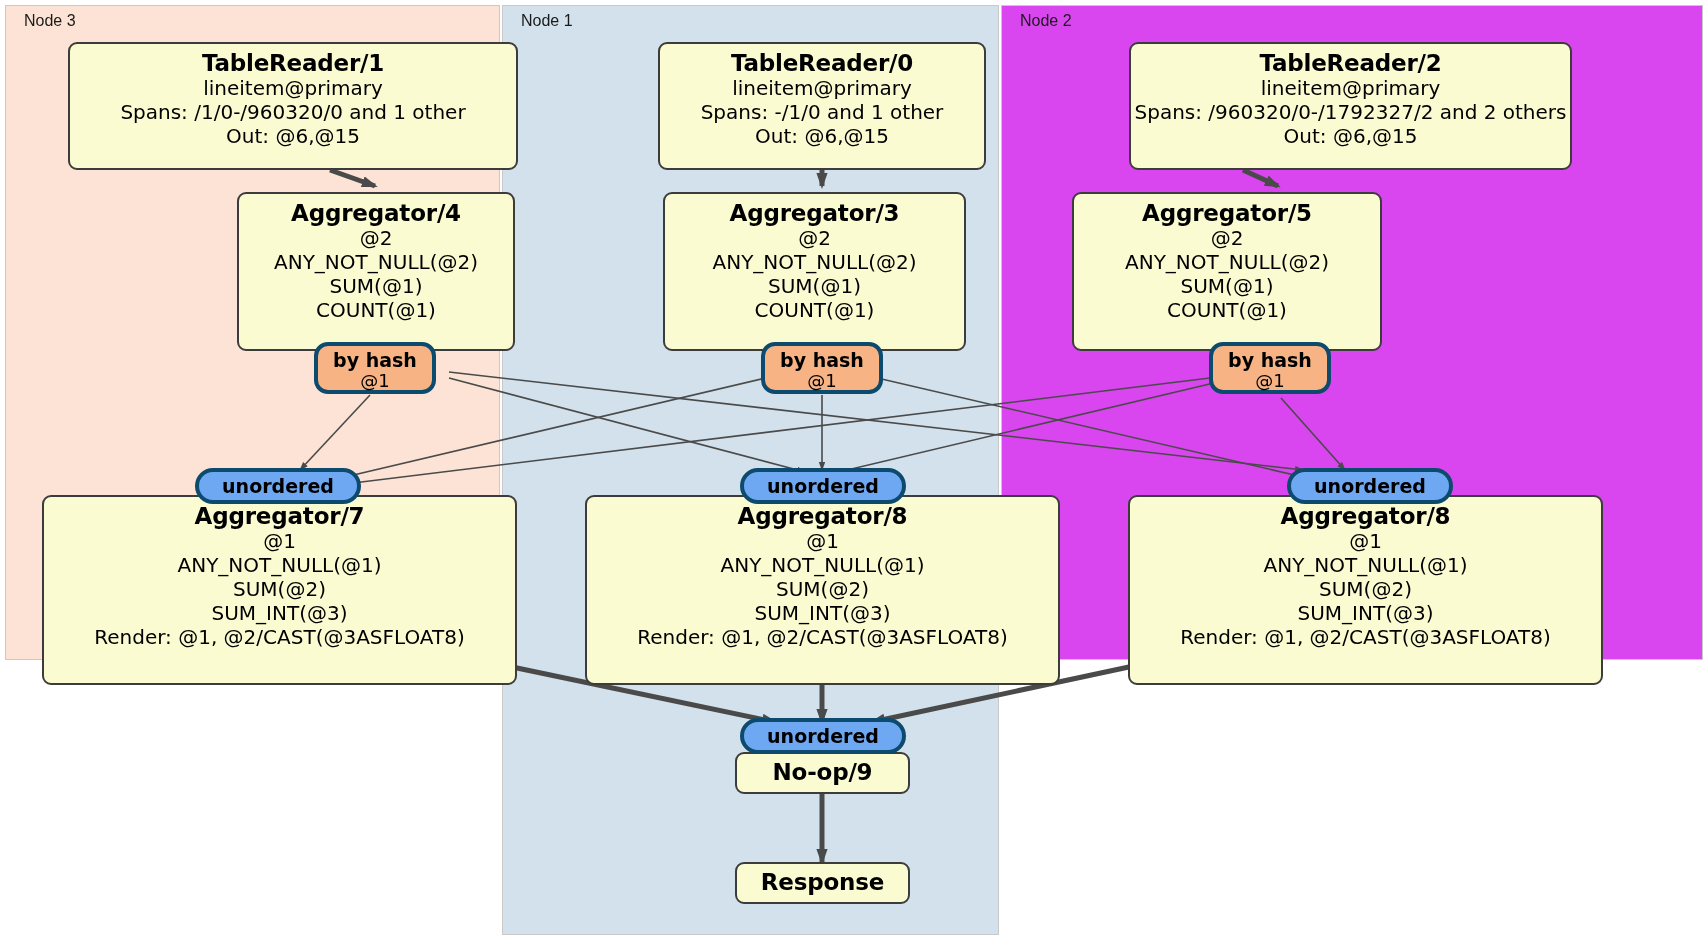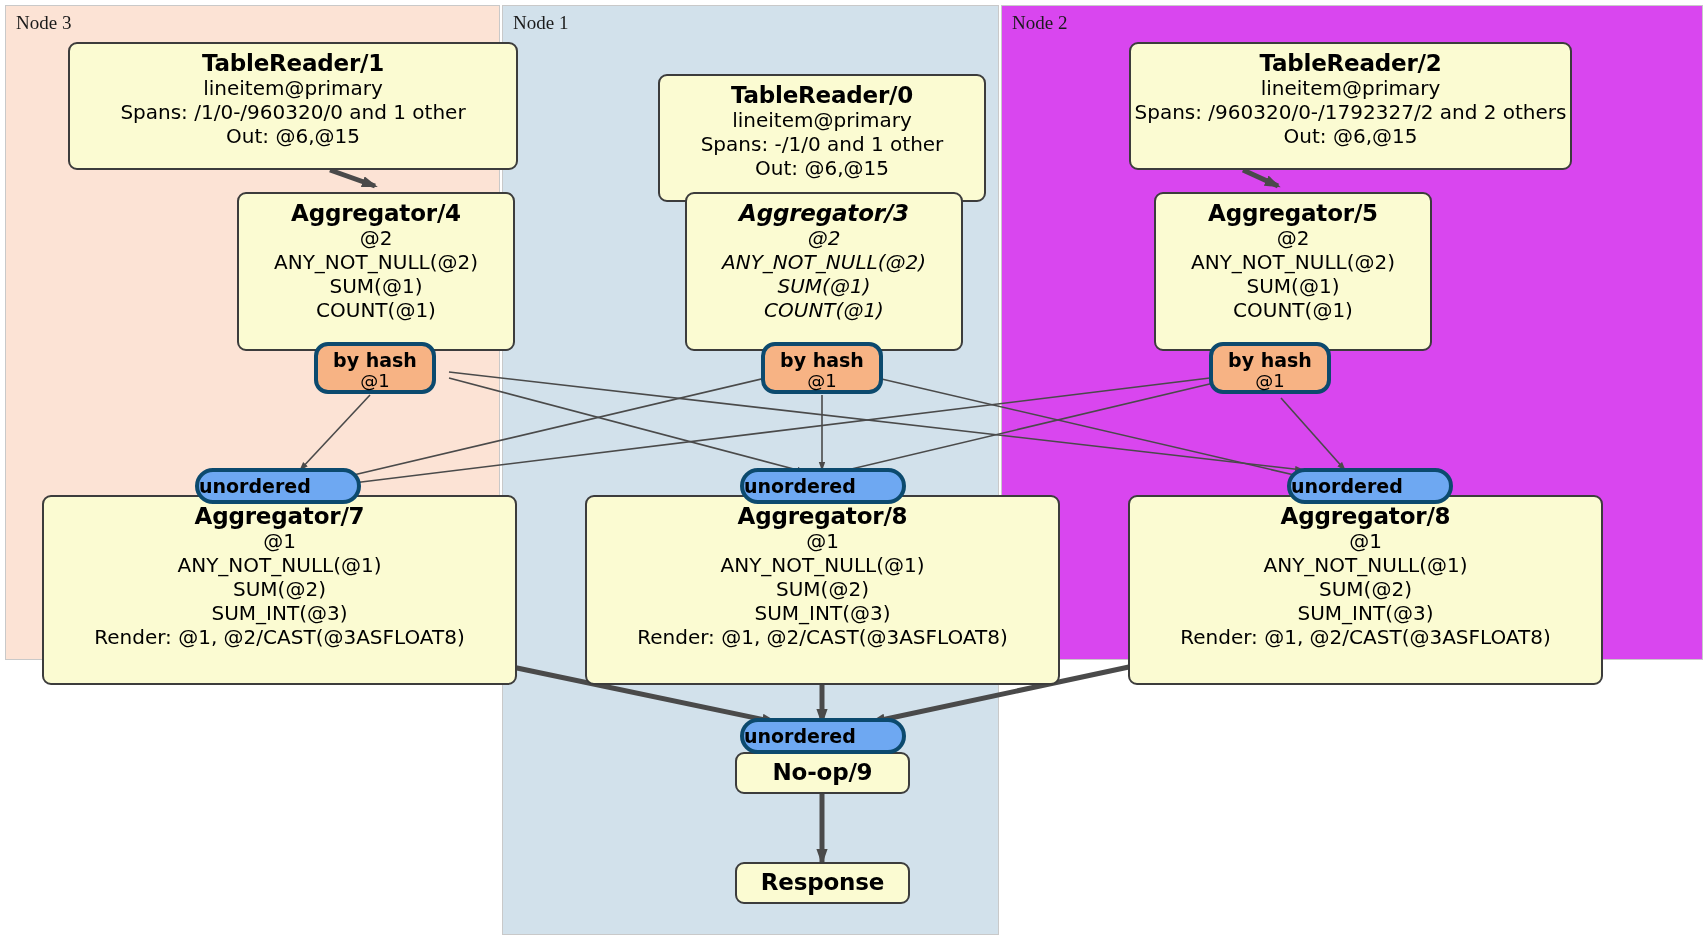--- a/index.html
+++ b/index.html
@@ -21,25 +21,25 @@
     height: 940px;
   }
   
   .node-panel {
     position: absolute;
     box-sizing: border-box;
     border: 1px solid #c9c9c9;
   }
   .node-label {
     position: absolute;
-    left: 10px;
+    left: 18px;
     top: 6px;
-    font-size: 19px;
+    font-size: 16px;
     color: #1a1a1a;
-    font-family: Liberation Serif, serif;
+    font-family: Liberation Sans, sans-serif;
     white-space: nowrap;
   }
   #node3-panel { left: 5px;    top: 5px;  width: 495px;  height: 655px; background: #fce3d5; }
   #node1-panel { left: 502px;  top: 5px;  width: 497px;  height: 930px; background: #d2e1eb; }
   #node2-panel { left: 1001px; top: 5px;  width: 702px;  height: 655px; background: #d946ef; }
 
   
   .proc-box {
     position: absolute;
     box-sizing: border-box;
@@ -92,20 +92,21 @@
   }
   .router.hash {
     background: #f7b384;
     border-radius: 14px;
   }
   .router.unordered {
     background: #6ea8f2;
     border-radius: 22px;
     display: flex;
     align-items: center;
+    justify-content: center;
   }
 
   svg#edges {
     position: absolute;
     left: 0; top: 0;
     width: 1708px;
     height: 940px;
     z-index: 3;
     pointer-events: none;
   }
@@ -158,21 +159,21 @@
     <path d="M 822,785 L 822,862" stroke="#4a4a4a" stroke-width="5" fill="none" marker-end="url(#arrowThick)"></path>
   </svg>
 
   <div class="proc-box" id="tr1" style="left:68px; top:42px; width:450px; height:128px;">
     <span class="proc-title">TableReader/1</span>
     <span class="proc-line">lineitem@primary</span>
     <span class="proc-line">Spans: /1/0-/960320/0 and 1 other</span>
     <span class="proc-line">Out: @6,@15</span>
   </div>
 
-  <div class="proc-box" id="tr0" style="left:658px; top:42px; width:328px; height:128px;margin-top:32px;">
+  <div class="proc-box" id="tr0" style="left:658px; top:42px; width:328px; height:128px;">
     <span class="proc-title">TableReader/0</span>
     <span class="proc-line">lineitem@primary</span>
     <span class="proc-line">Spans: -/1/0 and 1 other</span>
     <span class="proc-line">Out: @6,@15</span>
   </div>
 
   <div class="proc-box" id="tr2" style="left:1129px; top:42px; width:443px; height:128px;">
     <span class="proc-title">TableReader/2</span>
     <span class="proc-line">lineitem@primary</span>
     <span class="proc-line">Spans: /960320/0-/1792327/2 and 2 others</span>
@@ -180,29 +181,29 @@
   </div>
 
   <div class="proc-box" id="agg4" style="left:237px; top:192px; width:278px; height:159px;">
     <span class="proc-title">Aggregator/4</span>
     <span class="proc-line">@2</span>
     <span class="proc-line">ANY_NOT_NULL(@2)</span>
     <span class="proc-line">SUM(@1)</span>
     <span class="proc-line">COUNT(@1)</span>
   </div>
 
-  <div class="proc-box" id="agg3" style="left:685px; top:192px; width:278px; height:159px;font-style:italic;">
+  <div class="proc-box" id="agg3" style="left:663px; top:192px; width:303px; height:159px;">
     <span class="proc-title">Aggregator/3</span>
     <span class="proc-line">@2</span>
     <span class="proc-line">ANY_NOT_NULL(@2)</span>
     <span class="proc-line">SUM(@1)</span>
     <span class="proc-line">COUNT(@1)</span>
   </div>
 
-  <div class="proc-box" id="agg5" style="left:1154px; top:192px; width:278px; height:159px;">
+  <div class="proc-box" id="agg5" style="left:1072px; top:192px; width:310px; height:159px;">
     <span class="proc-title">Aggregator/5</span>
     <span class="proc-line">@2</span>
     <span class="proc-line">ANY_NOT_NULL(@2)</span>
     <span class="proc-line">SUM(@1)</span>
     <span class="proc-line">COUNT(@1)</span>
   </div>
 
   <div class="router hash" id="hash-left" style="left:314px; top:342px; width:122px; height:52px; padding-top:4px;">
     <span class="r-label">by hash</span>
     <span class="r-sub">@1</span>

